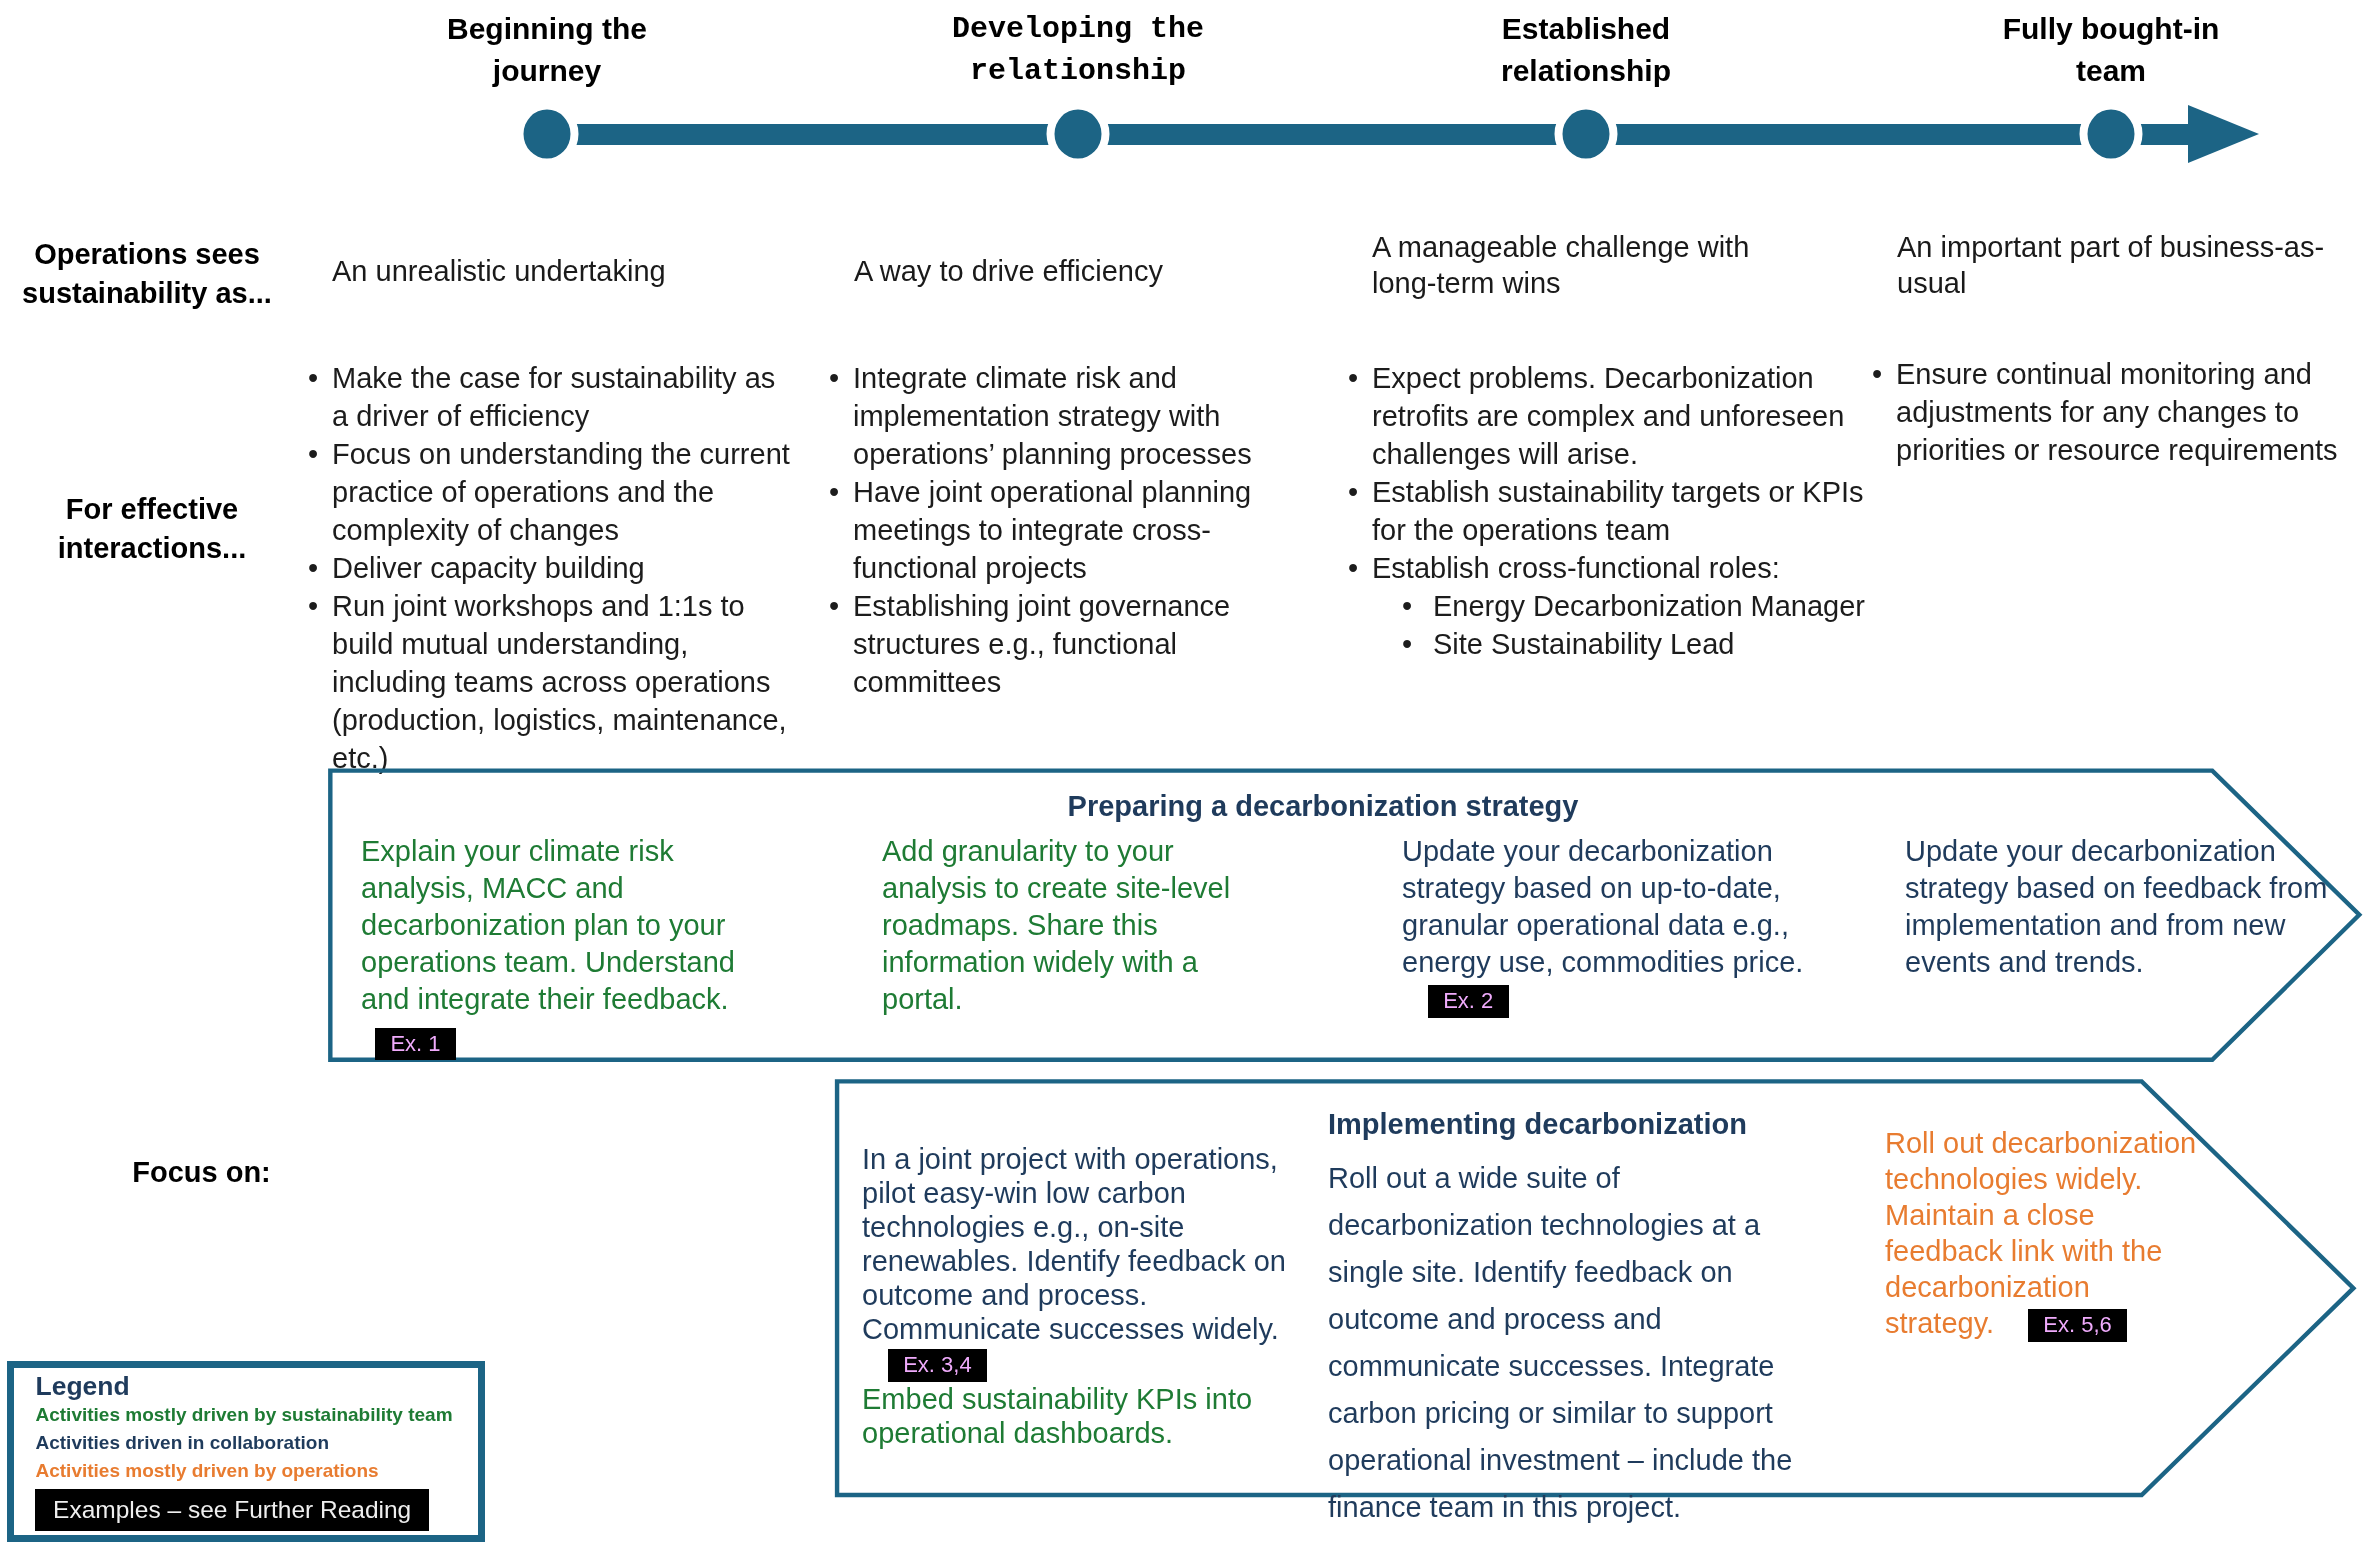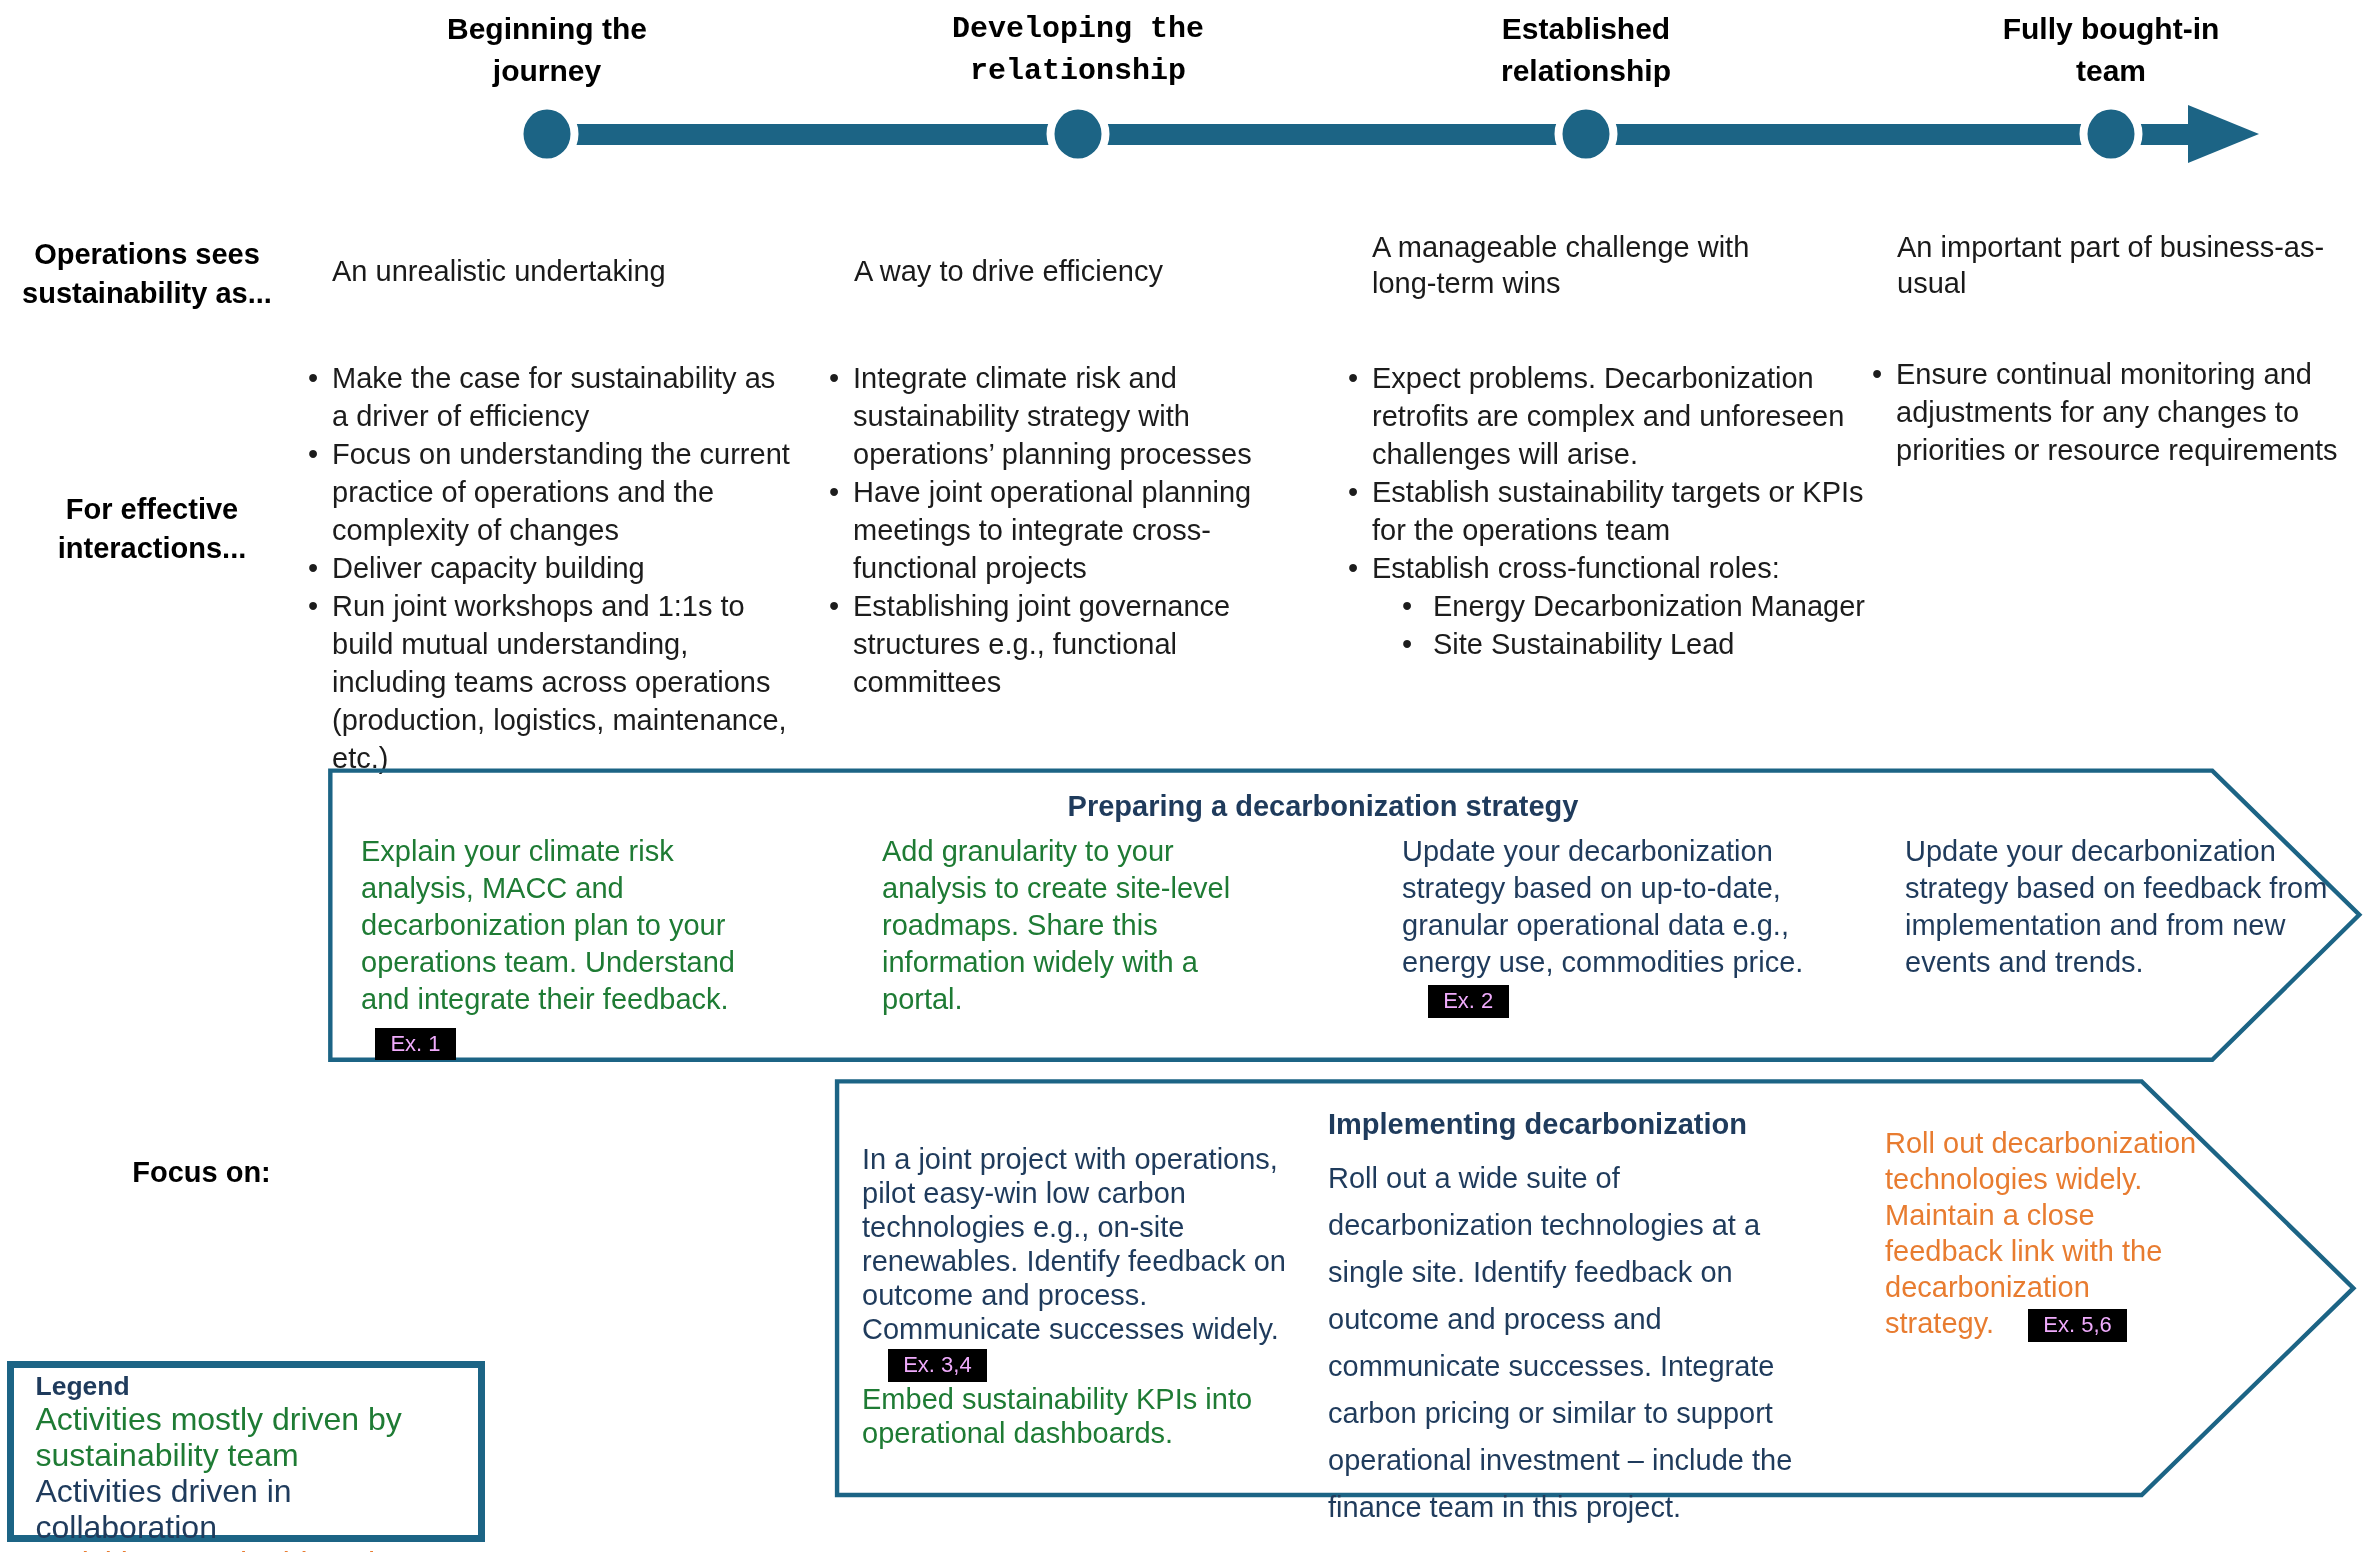--- a/index.html
+++ b/index.html
@@ -36,21 +36,21 @@
   .orange{color:var(--orange,#E87C30);}
   .badge{display:inline-block;background:var(--badge_bg,#000);color:#f0abfc;font-size:22px;
          line-height:18.6px;padding:6.9px 15.7px;vertical-align:middle;white-space:nowrap;}
   .badge.block{margin-top:9.8px;margin-left:13.7px;}
   .badge.inline{margin-left:25.5px;}
   
   .legend{position:absolute;left:6.9px;top:1361px;width:478px;height:181px;box-sizing:border-box;
           border:7.8px solid var(--teal,#1C6485);background:#fff;}
   .legend-inner{padding:3.9px 9.8px 0 21.6px;}
   .legend-title{font-weight:bold;font-size:26.5px;line-height:29px;color:var(--navy,#1F3B5C);}
-  .legend-item{font-size:32px;line-height:36px;width:421px;}
+  .legend-item{font-size:19px;line-height:28px;width:421px;font-weight:bold;}
   .legend-badge{display:inline-block;background:var(--badge_bg,#000);color:#efefef;font-size:24.5px;
                 line-height:24.5px;padding:8.8px 17.6px;margin-top:3.9px;white-space:nowrap;}
 </style>
 </head>
 <body>
 
 <div class="abs" style="left:0;top:0;width:2373px;height:1553px;">
 
   <div class="stage-label" style="left:547px;">Beginning the journey</div>
   <div class="stage-label" style="left:1078px;font-family:Liberation Mono, monospace;">Developing the relationship</div>
@@ -73,21 +73,21 @@
   <div class="r1cell" style="left:1372px;top:229px;width:431px;">A manageable challenge with long-term wins</div>
   <div class="r1cell" style="left:1897px;top:229px;width:470px;">An important part of business-as-usual</div>
 
   <div class="bullets" style="left:303px;top:359px;width:490px;">
     <div class="bullet">Make the case for sustainability as a driver of efficiency</div>
     <div class="bullet">Focus on understanding the current practice of operations and the complexity of changes</div>
     <div class="bullet">Deliver capacity building</div>
     <div class="bullet">Run joint workshops and 1:1s to build mutual understanding, including teams across operations (production, logistics, maintenance, etc.)</div>
   </div>
   <div class="bullets" style="left:824px;top:359px;width:495px;">
-    <div class="bullet">Integrate climate risk and sustainability strategy with operations’ planning processes</div>
+    <div class="bullet">Integrate climate risk and implementation strategy with operations’ planning processes</div>
     <div class="bullet">Have joint operational planning meetings to integrate cross-functional projects</div>
     <div class="bullet">Establishing joint governance structures e.g., functional committees</div>
   </div>
   <div class="bullets" style="left:1343px;top:359px;width:554px;">
     <div class="bullet">Expect problems. Decarbonization retrofits are complex and unforeseen challenges will arise.</div>
     <div class="bullet">Establish sustainability targets or KPIs for the operations team</div>
     <div class="bullet">Establish cross-functional roles:</div>
     <div class="bullet sub">Energy Decarbonization Manager</div>
     <div class="bullet sub">Site Sustainability Lead</div>
   </div>

